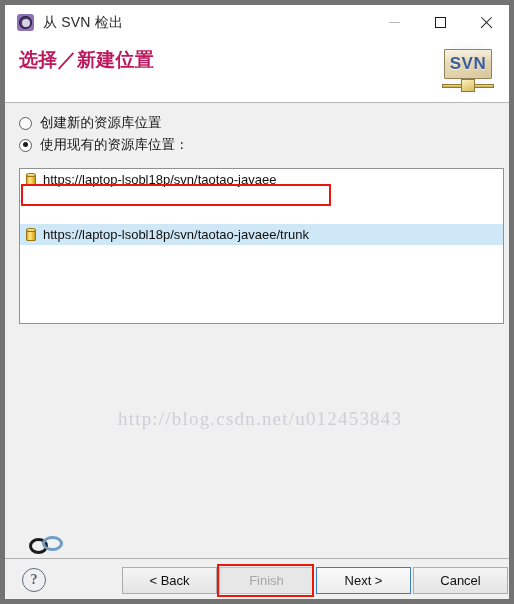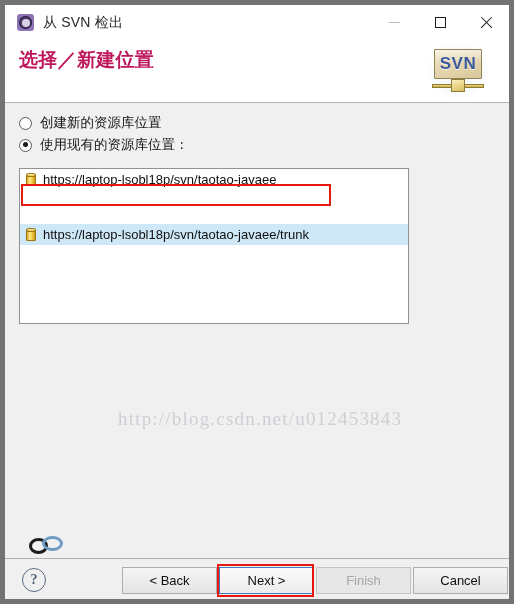--- a/index.html
+++ b/index.html
@@ -105,21 +105,21 @@
     letter-spacing: .3px;
   }
   .header-desc {
     margin-top: 11px;
     margin-left: 14px;
     font-size: 13.5px;
     color: #1b1b1b;
   }
   .svn-logo {
     position: absolute;
-    right: 20px; top: 4px;
+    right: 10px; top: 4px;
     width: 62px; height: 56px;
   }
   .svn-logo .glow {
     position: absolute; inset: 0;
     background: radial-gradient(ellipse at 50% 45%, #eef2f8 0%, #f7f9fc 45%, rgba(255,255,255,0) 72%);
   }
   .svn-plate {
     position: absolute;
     left: 7px; top: 5px;
     width: 48px; height: 30px;
@@ -191,21 +191,21 @@
     margin-left: 8px;
     font-size: 13.5px;
     color: #151515;
     white-space: nowrap;
   }
 
   
   .listbox {
     position: absolute;
     left: 14px; top: 56px;
-    width: 390px; height: 156px;
+    width: 485px; height: 156px;
     background: #ffffff;
     border: 1px solid #919191;
     overflow: hidden;
   }
   .list-item {
     position: relative;
     display: flex;
     align-items: center;
     height: 21px;
     padding-left: 6px;
@@ -443,21 +443,21 @@
     </div>
 
   </div>
 
   <div class="footer"></div>
 
   <div class="help-icon">?</div>
 
   <div class="buttons">
     <div class="btn">&lt; Back</div>
+    <div class="btn disabled">Finish</div>
     <div class="btn focus">Next &gt;</div>
-    <div class="btn disabled">Finish</div>
     <div class="btn cancel">Cancel</div>
   </div>
 
   <div class="red-box-row"></div>
   <div class="red-box-next"></div>
 
 </div>
 
 </body></html>

